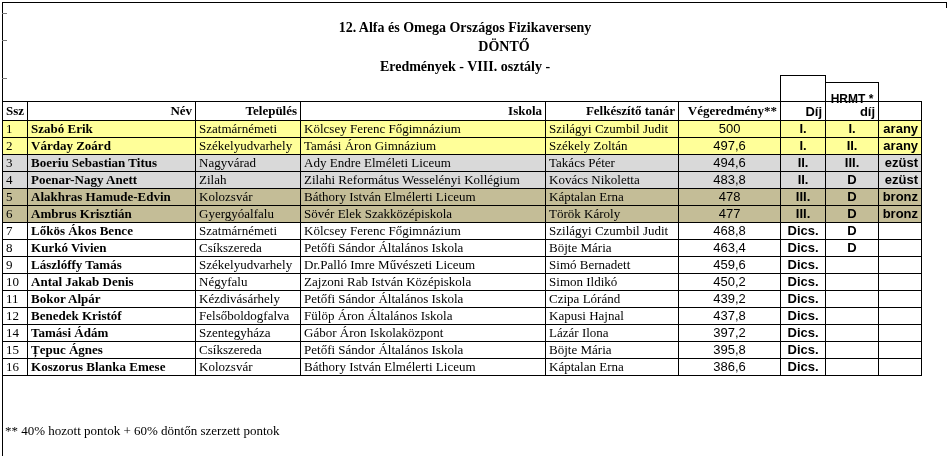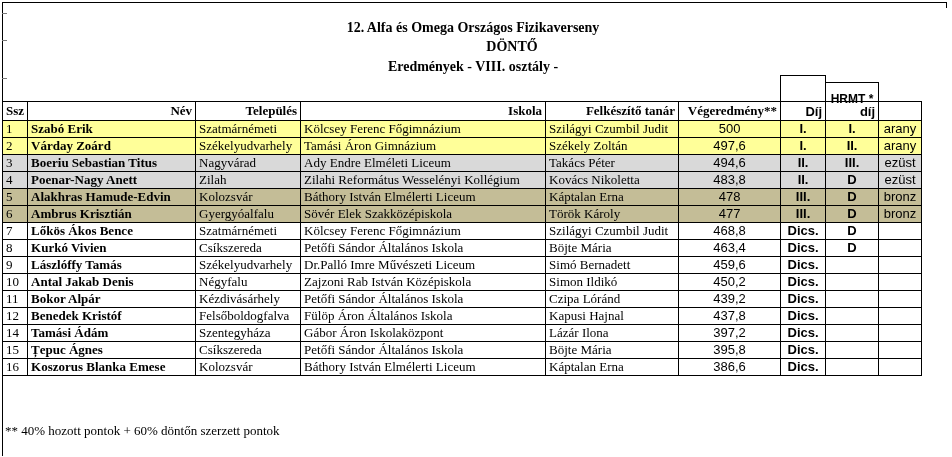--- a/index.html
+++ b/index.html
@@ -8,21 +8,21 @@
     font-family:"Liberation Serif", serif; color:#000; overflow:hidden;
   }
   
   .top-line  { position:absolute; left:2px; top:2px; width:945px; border-top:1px solid #000; }
   .left-line { position:absolute; left:2px; top:2px; height:454px; border-left:1px solid #000; }
   .right-tick{ position:absolute; left:946px; top:2px; height:6px; border-left:1px solid #000; }
   .tick { position:absolute; left:2px; width:5px; border-top:1px solid #777; }
   .tick.t-a { top:13px; } .tick.t-b { top:40px; } .tick.t-c { top:78px; }
 
   
-  .title-line { position:absolute; left:12px; width:922px; text-align:center; font-weight:bold; font-size:14px; }
+  .title-line { position:absolute; left:4px; width:922px; text-align:center; font-weight:bold; font-size:14px; }
   .t1 { top:20px; } .t2 { top:39px;padding-left:39px; } .t3 { top:59px; }
 
   
   .hdr-ext { position:absolute; box-sizing:border-box; background:#fff;
              border:1px solid #000; border-bottom:none; }
   .dij-ext  { left:780px; top:75px; width:46px; height:27px; }
   .hrmt-ext { left:825px; top:82px; width:54px; height:24px;
               font-family:"Liberation Sans", sans-serif; font-weight:bold; font-size:12px;
               display:flex; align-items:flex-end; justify-content:center; line-height:13px; }
 
@@ -40,21 +40,21 @@
     font-family:"Liberation Sans", sans-serif; font-size:12px; border-top:none;
   }
   th.h-medal { border:none; }
 
   td.c-rank { font-size:10px; vertical-align:top; line-height:11px; padding-top:1px; padding-left:2px; }
   td.c-name { font-weight:bold; }
   td.c-score { font-family:"Liberation Sans", sans-serif; font-size:12px; text-align:center; }
   td.c-prize, td.c-hrmt {
     font-family:"Liberation Sans", sans-serif; font-size:12px; font-weight:bold; text-align:center;
   }
-  td.c-medal { font-family:"Liberation Sans", sans-serif; font-size:13px; font-weight:normal; text-align:center; }
+  td.c-medal { font-family:"Liberation Sans", sans-serif; font-size:13px; font-weight:bold; text-align:right; }
 
   tr.band-gold  td { background:var(--gold-row,  #FFFF99); }
   tr.band-silver td { background:var(--silver-row,#D9D9D9); }
   tr.band-bronze td { background:var(--bronze-row,#C4BD97); }
   tr.band-none  td { background:#ffffff; }
 
   
   .footnote { position:absolute; left:5px; font-size:13px; }
   .fn1 { top:404px; } .fn2 { top:423px; }
 </style>

